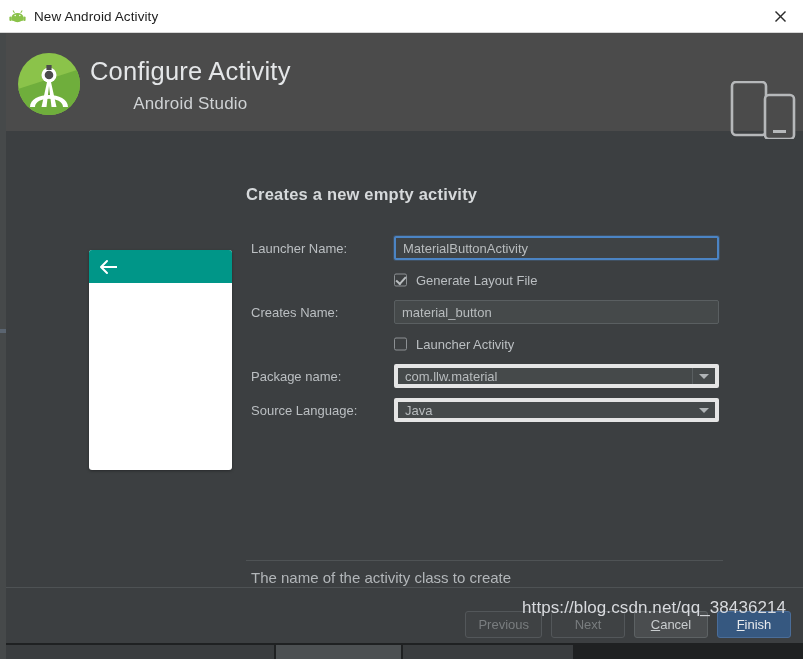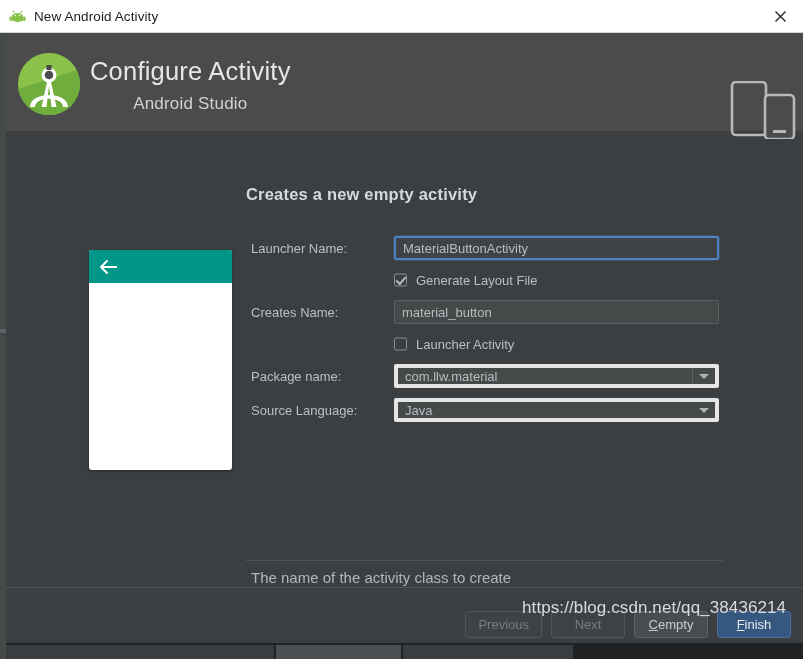--- a/index.html
+++ b/index.html
@@ -472,21 +472,21 @@
       <div class="help-sep"></div>
       <div class="help-text">The name of the activity class to create</div>
     </div>
 
     <div class="footer">
       <div class="btnbar">
         <div class="btn disabled">Previous</div>
         <div class="btn disabled">Next</div>
         <div class="btn">
             <span class="mnem">C</span>
-            <span>empty</span>
+            <span>ancel</span>
           </div>
         <div class="btn primary">
             <span class="mnem">F</span>
             <span>inish</span>
           </div>
       </div>
     </div>
 
     <div class="bottom-strip">
       <div class="seg1"></div>

